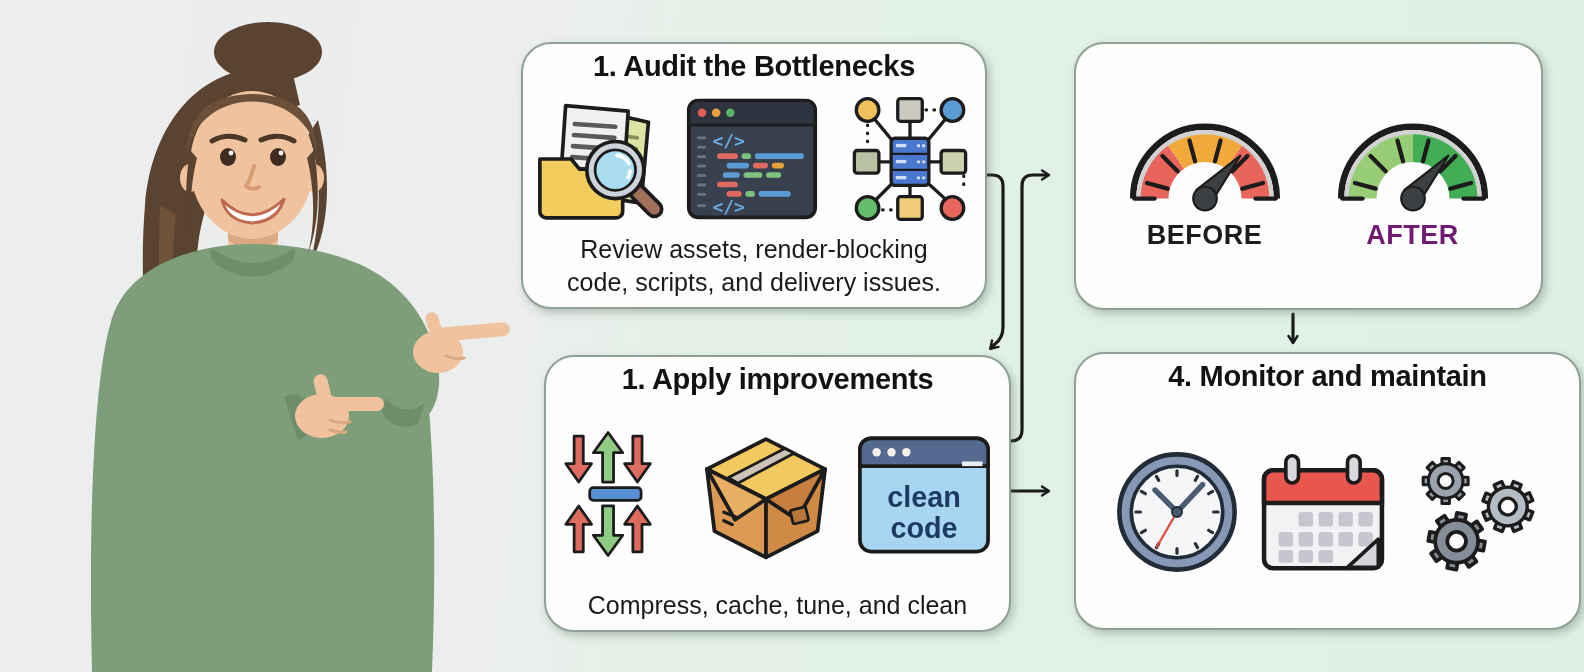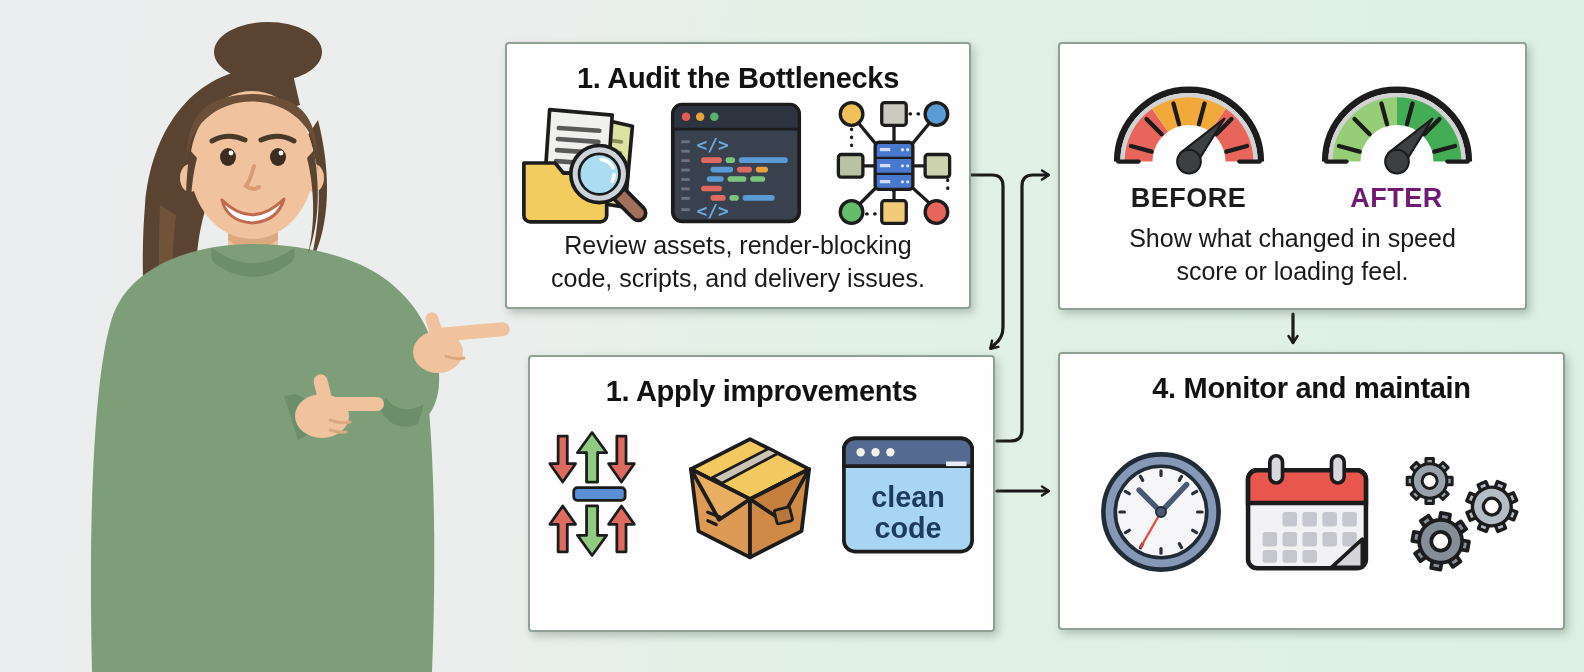--- a/index.html
+++ b/index.html
@@ -4,24 +4,24 @@
 <style>
   html,body{margin:0;padding:0;background:#cfd4d2;}
   .canvas{
     position:relative;width:1584px;height:672px;overflow:hidden;
     background:linear-gradient(97deg,#ebedee 0%,#eceeed 33%,#e3f1e7 46%,#def0e3 100%);
     font-family:"Liberation Sans",sans-serif;
   }
   .woman-svg{position:absolute;left:0;top:0;}
   .connectors{position:absolute;left:0;top:0;pointer-events:none;}
   .card{
-    position:absolute;background:#fefefe;border:2px solid #8fa095;border-radius:4px;
+    position:absolute;background:#fefefe;border:2px solid #8fa095;border-radius:30px;
     box-shadow:3px 4px 9px rgba(95,112,100,.38);
     display:flex;flex-direction:column;align-items:center;
-    padding:12px 6px;box-sizing:border-box;
+    padding:0 6px;box-sizing:border-box;margin-left:16px;
   }
   .card1{left:505px;top:42px;width:466px;height:267px;}
   .card2{left:528px;top:355px;width:467px;height:277px;}
   .card3{left:1058px;top:42px;width:469px;height:268px;}
   .card4{left:1058px;top:352px;width:507px;height:278px;}
   .card-title{margin:6px 0 2px;font-size:29px;font-weight:700;color:#121212;letter-spacing:-.3px;}
   .icons-row{display:flex;align-items:center;justify-content:center;gap:14px;flex:1;}
   .card-desc{margin:0 0 8px;text-align:center;font-size:25px;line-height:33px;color:#1a1a1a;}
   .gauge-block{display:flex;flex-direction:column;align-items:center;}
   .gauge-label{font-size:27px;font-weight:800;letter-spacing:.5px;margin-top:0;}
@@ -237,21 +237,21 @@
         <path d="M6 22 a12 12 0 0 1 12 -12 h114 a12 12 0 0 1 12 12 v18 H6 Z" fill="#556a90" stroke="#1c1c1c" stroke-width="4"></path>
         <circle cx="24" cy="25" r="4.5" fill="#f5f2ea"></circle>
           <circle cx="40" cy="25" r="4.5" fill="#f5f2ea"></circle>
           <circle cx="56" cy="25" r="4.5" fill="#f5f2ea"></circle>
         <rect x="116" y="35" width="22" height="5" fill="#e8edf4"></rect>
         <text x="75" y="84" text-anchor="middle" font-size="31" font-weight="bold" fill="#1d3a5f" font-family="Liberation Sans, sans-serif">clean</text>
         <text x="75" y="117" text-anchor="middle" font-size="31" font-weight="bold" fill="#1d3a5f" font-family="Liberation Sans, sans-serif">code</text>
       </svg>
     </div>
     <p class="card-desc">
-      <br>
+      <span>Compress, cache, tune, and clean</span><br>
     </p>
   </div>
 
   <div class="card card3">
     <div class="icons-row" style="gap:36px;">
       <div class="gauge-block">
         <svg width="172" height="118" viewBox="0 0 160 110">
           <g transform="translate(0 -8)">
             <path d="M13 98 A 67 67 0 0 1 147 98" stroke="#1c1c1c" stroke-width="6" fill="none"></path>
             <path d="M19 98 A 61 61 0 0 1 141 98" stroke="#d2d2d2" stroke-width="6" fill="none"></path>
@@ -291,24 +291,20 @@
               <path d="M33 98 L14 98"></path>
                 <path d="M127 98 L146 98"></path>
             </g>
             <polygon points="113,58 72,90 85,103" fill="#3c4043" stroke="#1c1c1c" stroke-width="2" stroke-linejoin="round"></polygon>
             <circle cx="80" cy="98" r="11" fill="#3c4043" stroke="#1c1c1c" stroke-width="2"></circle>
           </g>
         </svg>
         <div class="gauge-label after">AFTER</div>
       </div>
     </div>
-    <p class="card-desc">
-      <span>Show what changed in speed</span><br>
-      <span>score or loading feel.</span>
-    </p>
   </div>
 
   <div class="card card4">
     <h2 class="card-title">4. Monitor and maintain</h2>
     <div class="icons-row">
       <svg width="128" height="128" viewBox="0 0 140 140">
         <circle cx="70" cy="70" r="63" fill="#8598b6" stroke="#222b38" stroke-width="5"></circle>
         <circle cx="70" cy="70" r="50" fill="#f6f6f9" stroke="#222b38" stroke-width="4"></circle>
         <g stroke="#2a2f38" stroke-width="3.5" stroke-linecap="round">
           <path d="M110 70 L115 70"></path>

